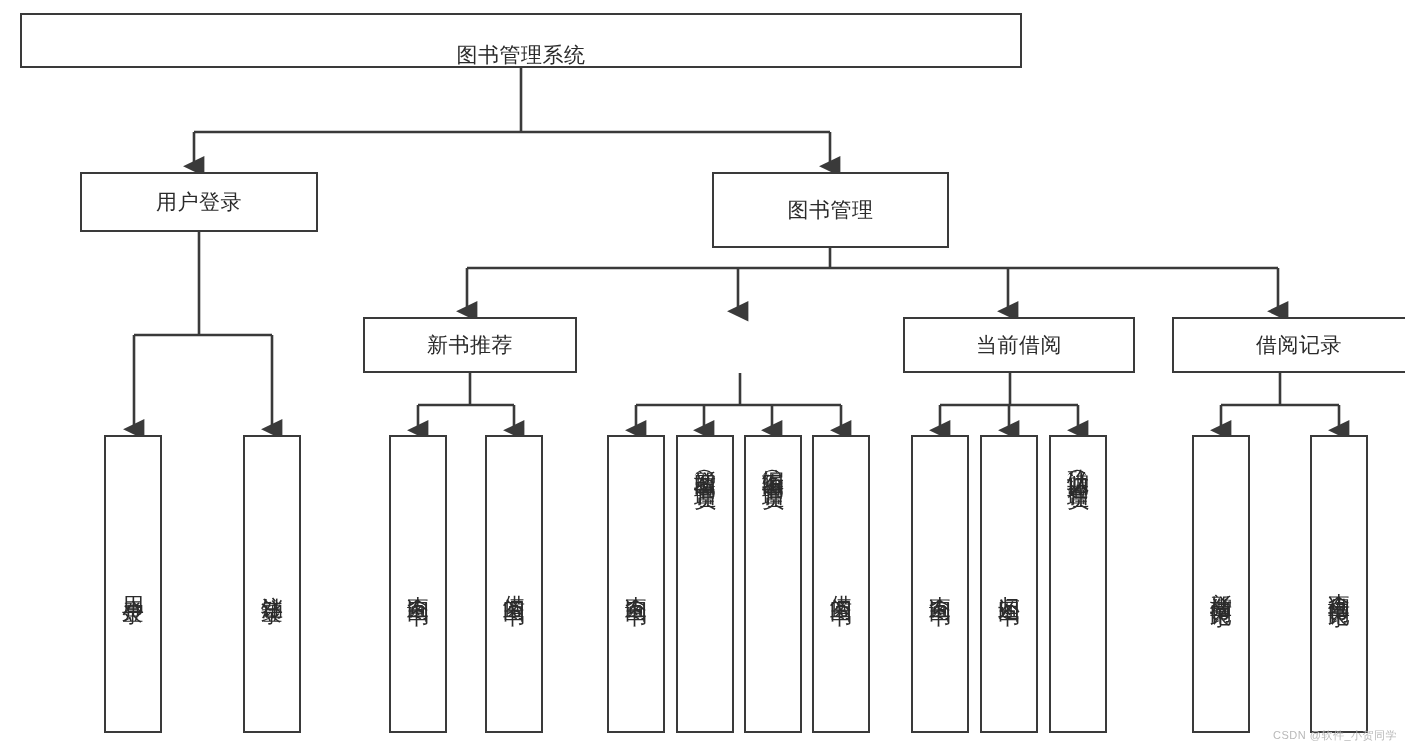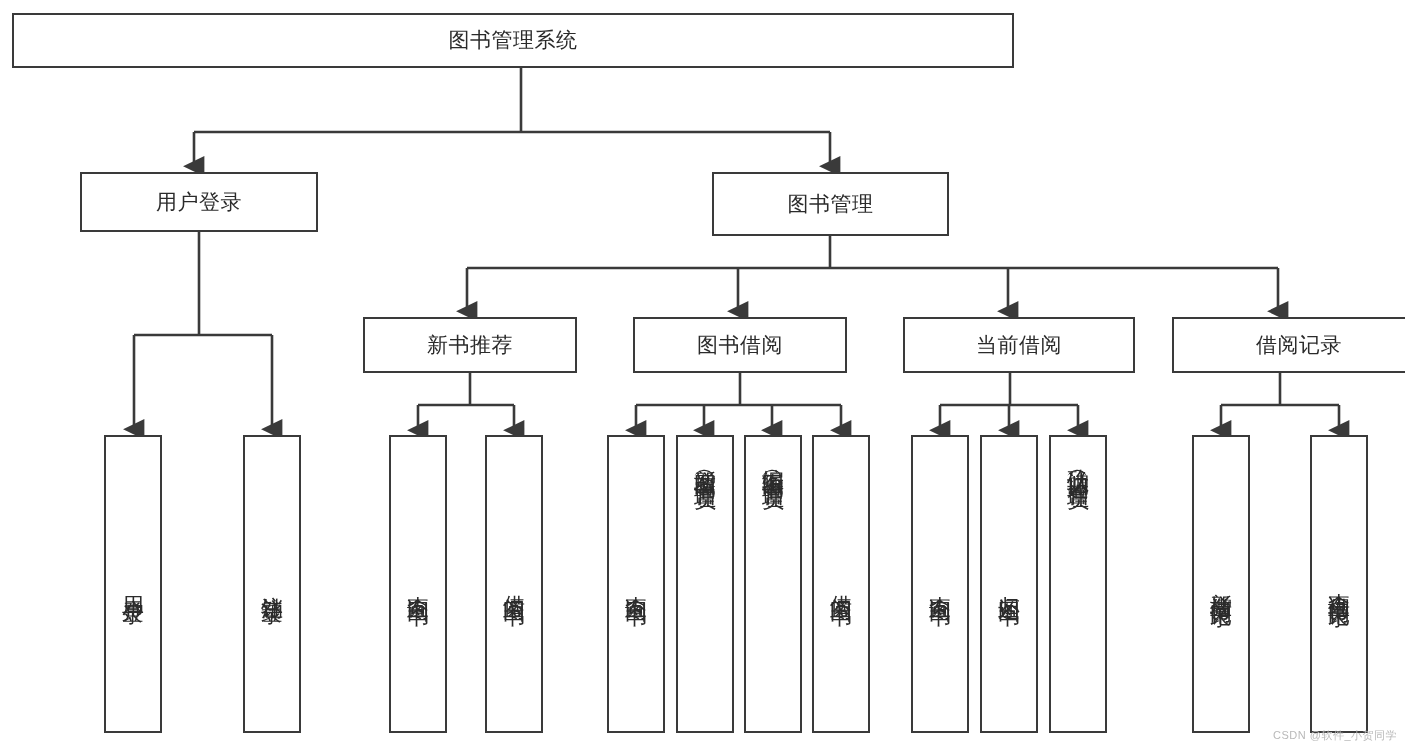--- a/index.html
+++ b/index.html
@@ -120,36 +120,33 @@
       <path d="M 1009 405 L 1009 430" marker-end="url(#arrow)"></path>
       <path d="M 1078 405 L 1078 430" marker-end="url(#arrow)"></path>
 
       <path d="M 1280 373 L 1280 405"></path>
       <path d="M 1221 405 L 1339 405"></path>
       <path d="M 1221 405 L 1221 430" marker-end="url(#arrow)"></path>
       <path d="M 1339 405 L 1339 430" marker-end="url(#arrow)"></path>
     </g>
   </svg>
 
-  <div class="node" style="left:12px; top:13px; width:1002px; height:55px;">
+  <div class="node" style="left:20px; top:13px; width:1002px; height:55px;align-items:flex-end;">
     <span class="label">图书管理系统</span>
   </div>
 
   <div class="node" style="left:80px; top:172px; width:238px; height:60px;">
     <span class="label">用户登录</span>
   </div>
-  <div class="node" style="left:712px; top:172px; width:237px; height:64px;">
+  <div class="node" style="left:712px; top:172px; width:237px; height:76px;">
     <span class="label">图书管理</span>
   </div>
 
   <div class="node" style="left:363px; top:317px; width:214px; height:56px;">
     <span class="label">新书推荐</span>
-  </div>
-  <div class="node" style="left:633px; top:317px; width:214px; height:56px;">
-    <span class="label">图书借阅</span>
   </div>
   <div class="node" style="left:903px; top:317px; width:232px; height:56px;">
     <span class="label">当前借阅</span>
   </div>
   <div class="node" style="left:1172px; top:317px; width:254px; height:56px;">
     <span class="label">借阅记录</span>
   </div>
 
   <div class="node vertical center-text" style="left:104px; top:435px; width:58px; height:298px;">
     <span class="label">用户登录</span>

